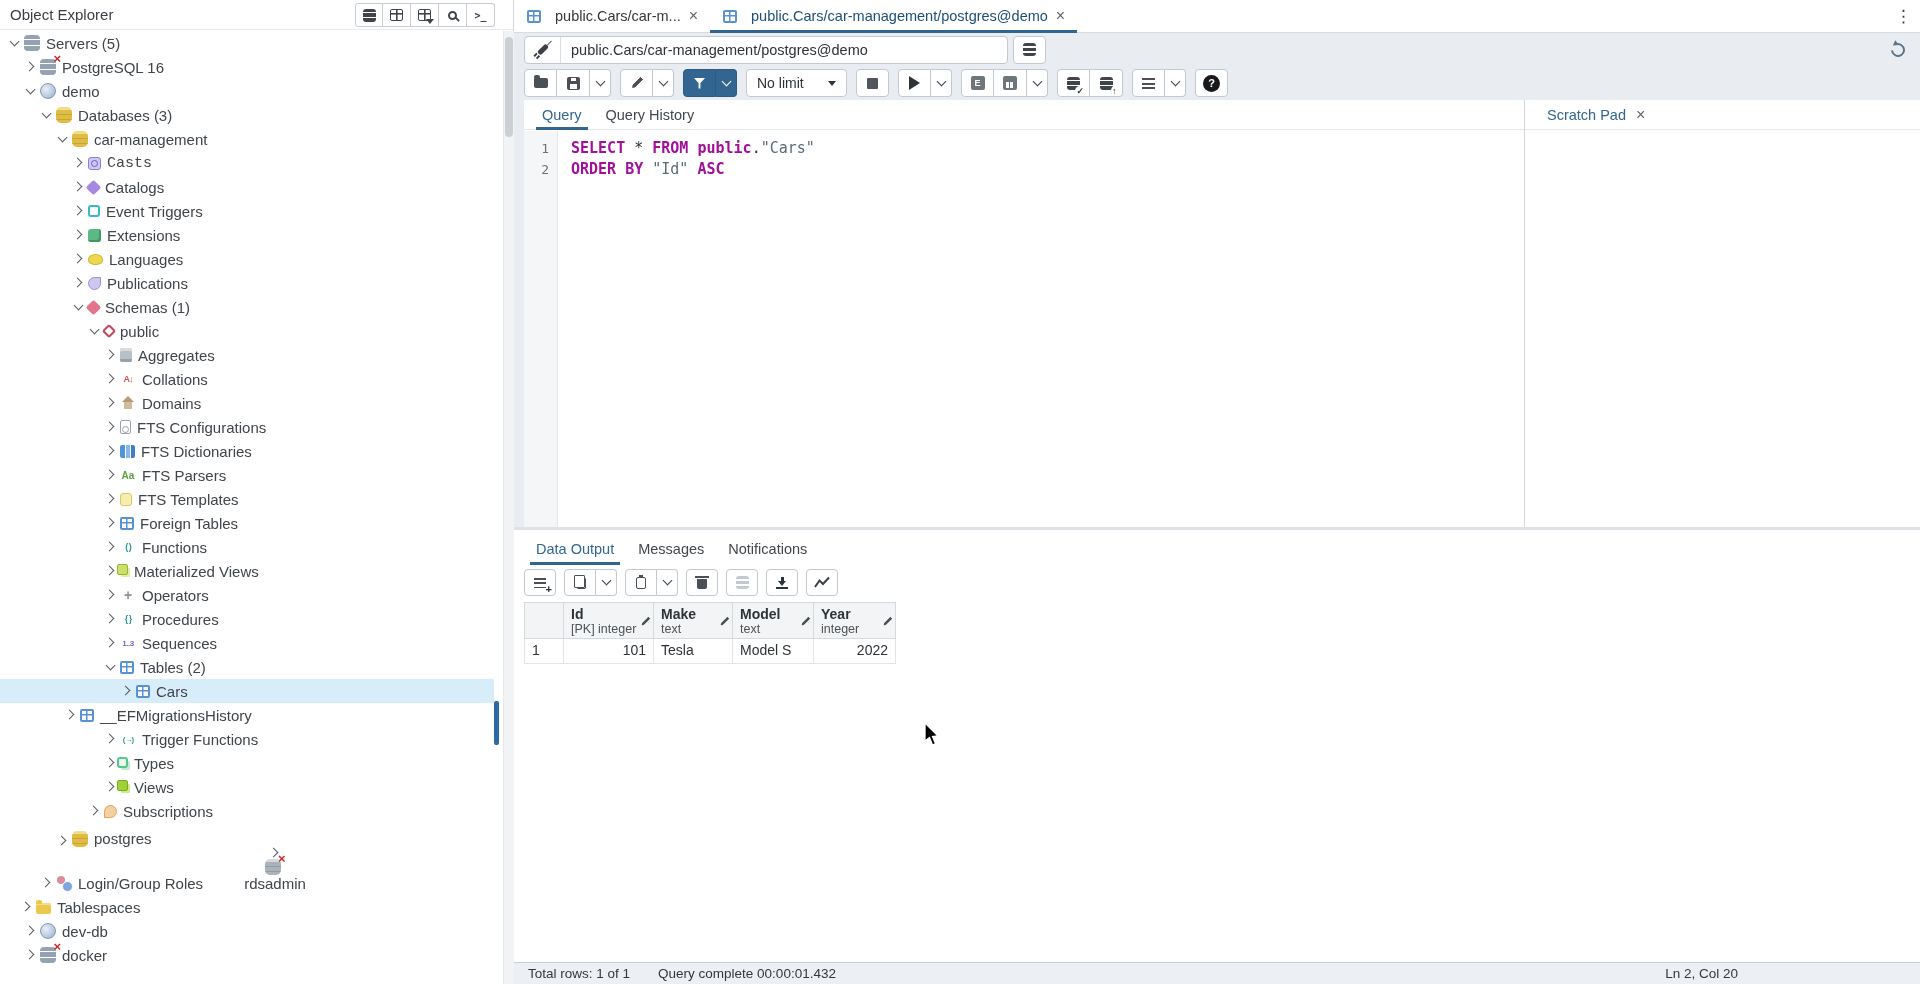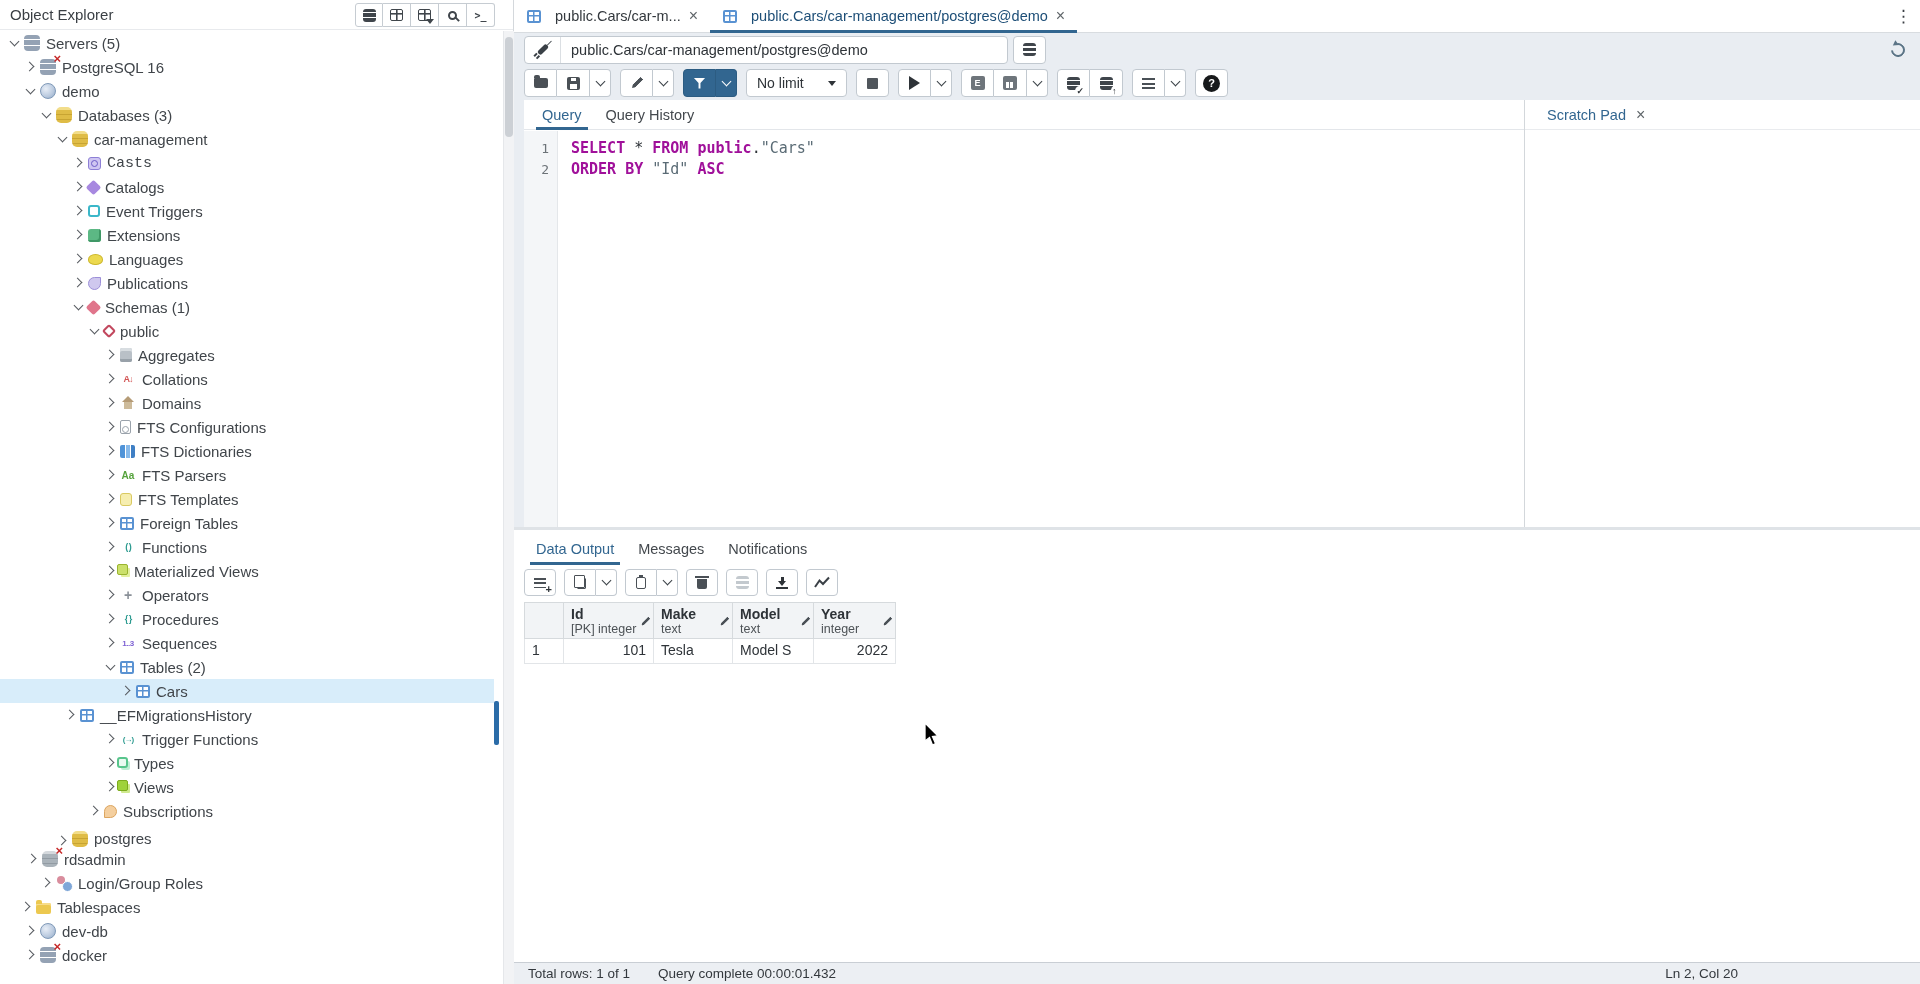--- a/index.html
+++ b/index.html
@@ -365,21 +365,21 @@
       <div class="trow" data-name="tree-item-subscriptions" style="padding-left: 88px;">
         <span class="chev right" data-name="chevron-right-icon"></span>
         <span class="tico" data-name="subscription-icon"></span>
         <span class="tlabel" data-name="tree-item-label">Subscriptions</span>
       </div>
       <div class="trow" data-name="tree-item-postgres" style="padding-left: 56px; align-items: flex-end;">
         <span class="chev right" data-name="chevron-right-icon"></span>
         <span class="tico" data-name="db-icon"></span>
         <span class="tlabel" data-name="tree-item-label">postgres</span>
       </div>
-      <div class="trow" data-name="tree-item-rdsadmin" style="padding-left: 26px;">
+      <div class="trow" data-name="tree-item-rdsadmin" style="padding-left: 56px; flex-direction: column;">
         <span class="chev right" data-name="chevron-right-icon"></span>
         <span class="tico" data-name="db-x-icon"></span>
         <span class="tlabel" data-name="tree-item-label">rdsadmin</span>
       </div>
       <div class="trow" data-name="tree-item-login-group-roles" style="padding-left: 40px;">
         <span class="chev right" data-name="chevron-right-icon"></span>
         <span class="tico" data-name="role-icon"></span>
         <span class="tlabel" data-name="tree-item-label">Login/Group Roles</span>
       </div>
       <div class="trow" data-name="tree-item-tablespaces" style="padding-left: 20px;">

